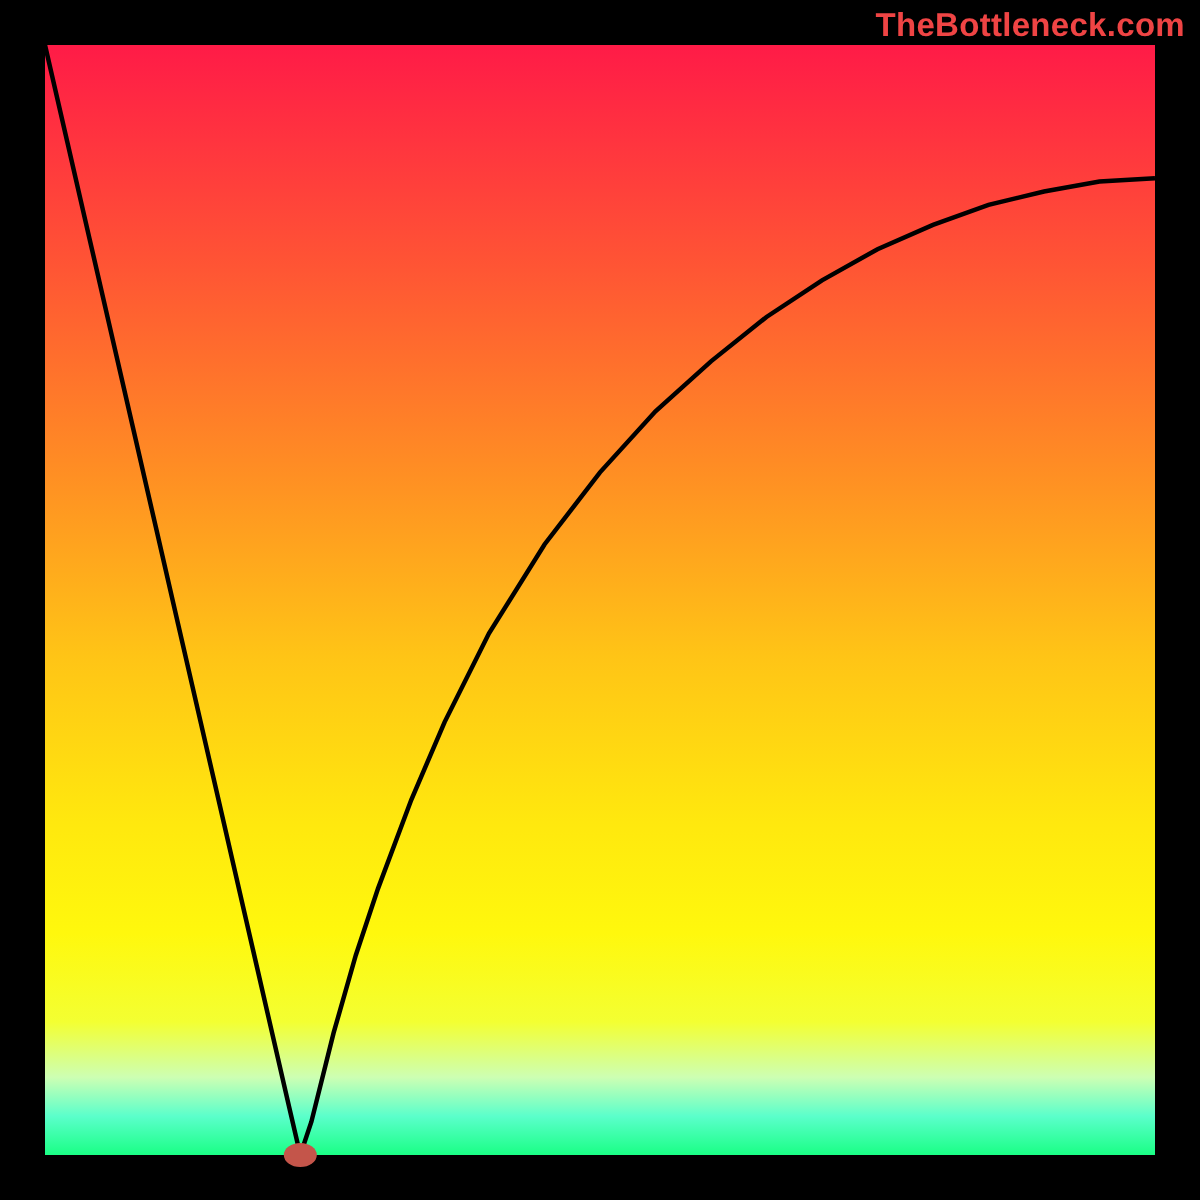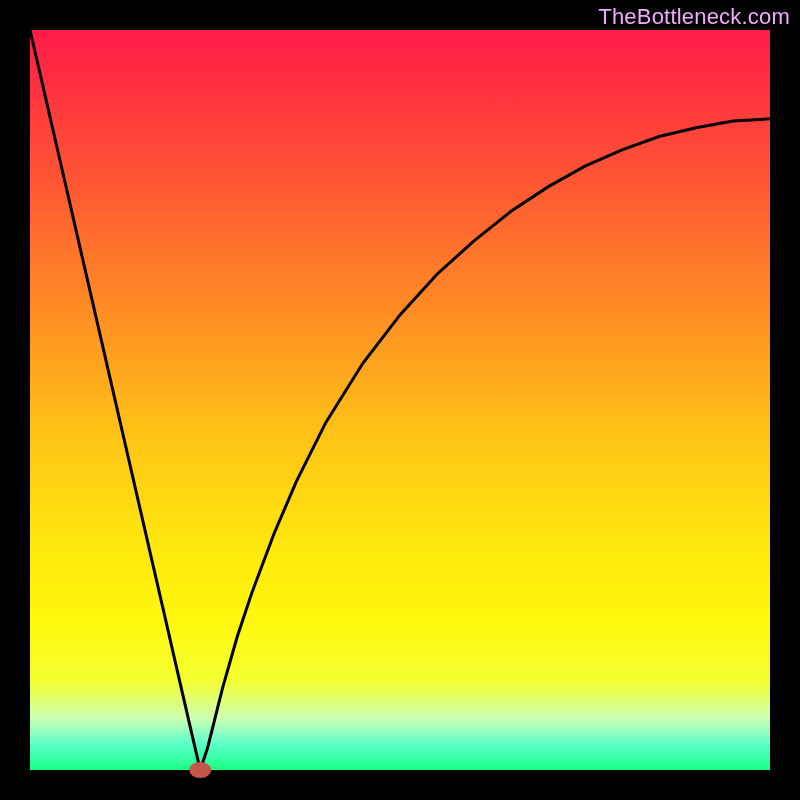--- a/index.html
+++ b/index.html
@@ -14,23 +14,23 @@
   .frame {
     position: relative;
     width: 800px;
     height: 800px;
     background: #000;
   }
   .watermark {
     position: absolute;
     top: 4px;
     right: 10px;
-    color: #f0abfc;
+    color: #ef4444;
     font-size: 22px;
-    font-weight: 400;
+    font-weight: 700;
     letter-spacing: 0.2px;
     z-index: 10;
   }
   svg {
     display: block;
     position: absolute;
     top: 0;
     left: 0;
   }
 </style>

